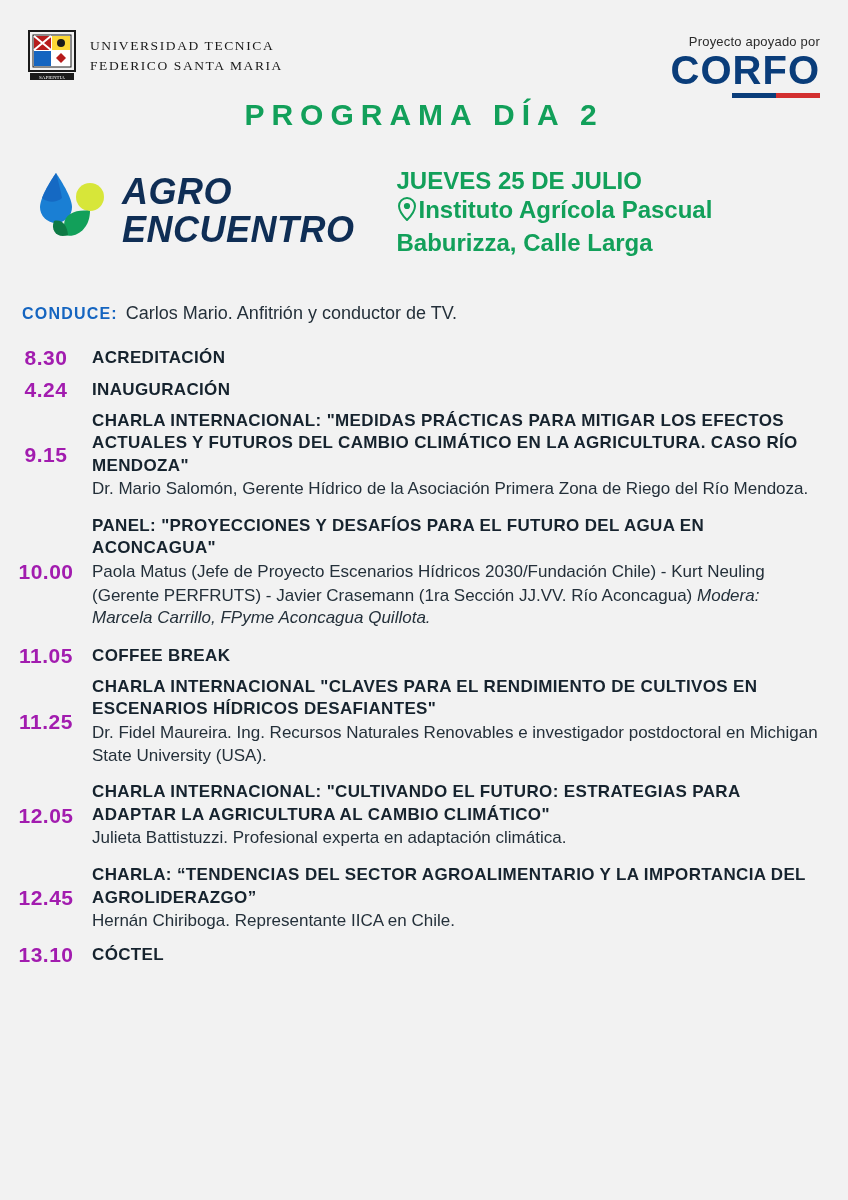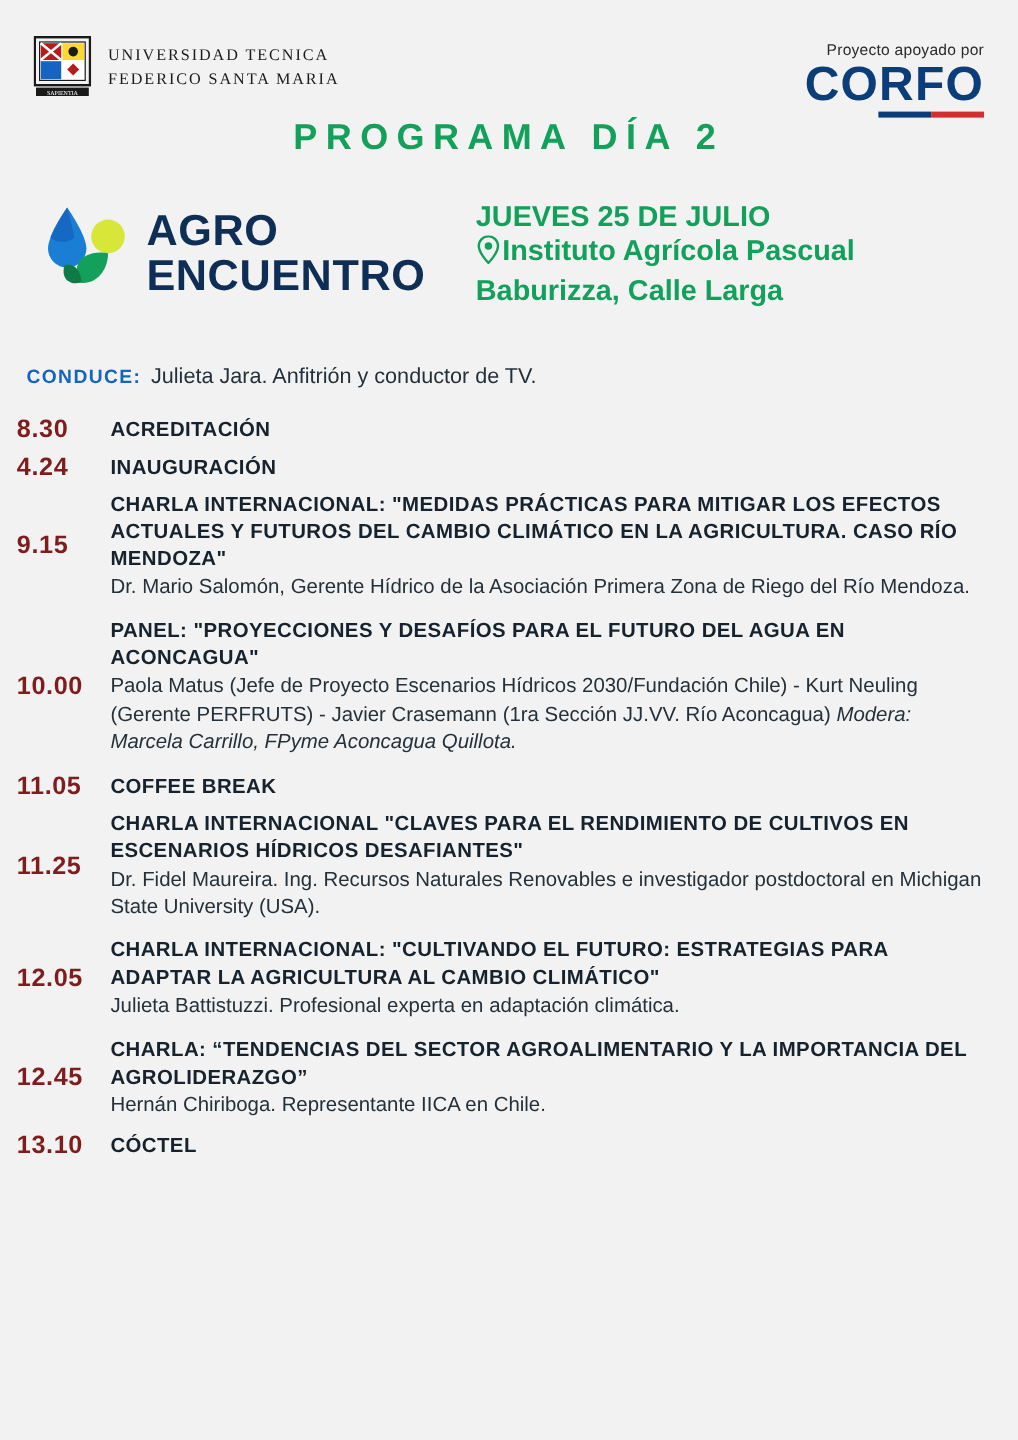--- a/index.html
+++ b/index.html
@@ -70,20 +70,21 @@
     gap: 26px;
   }
   .agro-logo { display: flex; align-items: center; gap: 14px; }
   .agro-mark { position: relative; width: 74px; height: 84px; }
   .agro-text {
     font-weight: bold;
     font-size: 36px;
     letter-spacing: .5px;
     color: #0f2e55;
     line-height: 1.06;
+    font-style: italic;
   }
   .place-block {
     margin-left: 16px;
     color: #12a05a;
     font-weight: bold;
     font-size: 24px;
     line-height: 1.22;
     max-width: 400px;
   }
   .place-block .pin { display: inline-block; vertical-align: -3px; margin-right: 2px; }
@@ -110,26 +111,26 @@
   
   .schedule { margin-top: 22px; padding: 0 24px 0 14px; }
   .row {
     display: flex;
     align-items: center;
     margin-bottom: 8px;
   }
   .row .time {
     width: 78px;
     flex: 0 0 78px;
-    text-align: left;
+    text-align: center;
     padding-right: 14px;
     font-weight: bold;
     font-size: 21px;
     letter-spacing: .5px;
-    color: #7f1d1d;
+    color: #a21caf;
   }
   .row .body { flex: 1; }
   .title-line {
     font-weight: bold;
     font-size: 17px;
     letter-spacing: .35px;
     color: #16232e;
     line-height: 1.32;
   }
   .desc-line {
@@ -215,21 +216,21 @@
             <circle cx="10" cy="9" r="3.1" fill="#12a05a"></circle>
           </svg>
         </span><span>Instituto Agrícola Pascual</span>
       </div>
       <div>Baburizza, Calle Larga</div>
     </div>
   </div>
 
   <div class="conduce">
     <span class="conduce-label">CONDUCE:</span>
-    <span class="conduce-value">Julieta Jara. Anfitrión y conductor de TV.</span>
+    <span class="conduce-value">Carlos Mario. Anfitrión y conductor de TV.</span>
   </div>
 
   <div class="schedule">
 
     <div class="row">
       <div class="time">8.30</div>
       <div class="body">
         <div class="title-line">ACREDITACIÓN</div>
       </div>
     </div>

